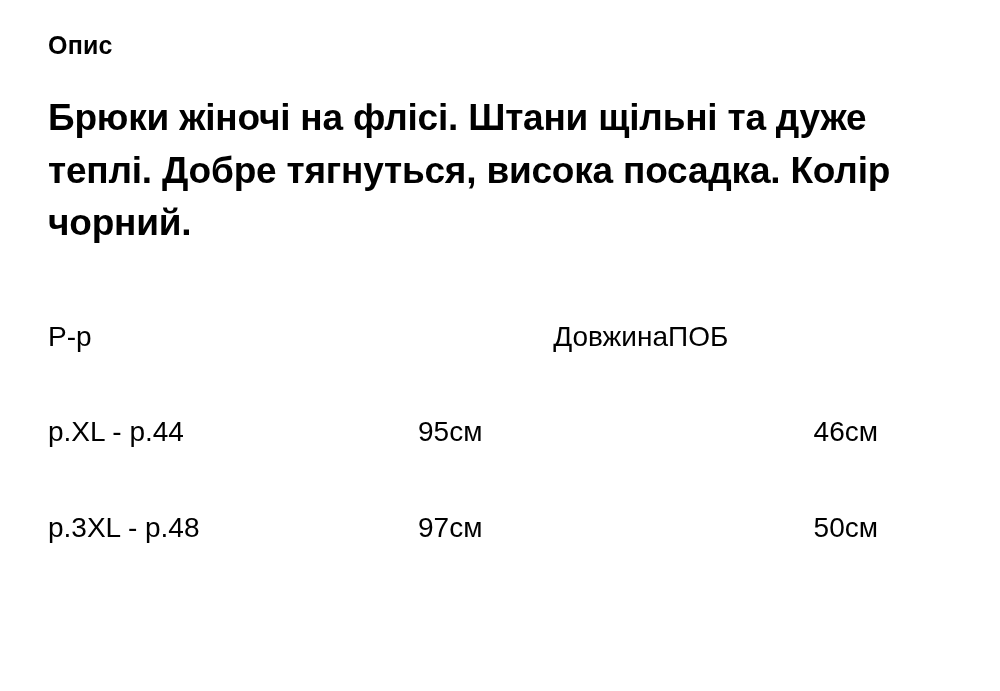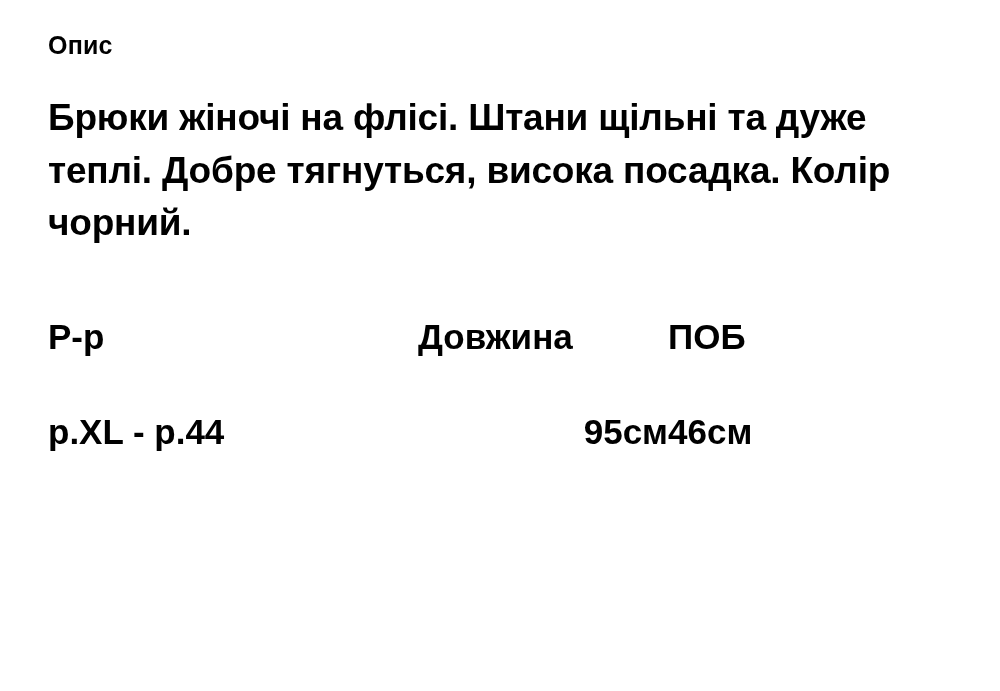--- a/index.html
+++ b/index.html
@@ -37,46 +37,46 @@
     max-width: 900px;
   }
   .size-table {
     margin-top: 40px;
     width: 830px;
     border-collapse: collapse;
     table-layout: fixed;
   }
   .size-table th,
   .size-table td {
-    font-size: 35px;
-    font-weight: bold;
+    font-size: 28px;
+    font-weight: normal;
     padding: 0;
     line-height: 1.0;
     vertical-align: middle;
   }
   .size-table thead th {
     height: 94px;
   }
   .size-table tbody td {
     height: 96px;
   }
   .col-size {
     width: 370px;
     text-align: left;
   }
   .col-length {
     width: 250px;
-    text-align: right;
+    text-align: left;
   }
   .col-hip {
     width: 210px;
-    text-align: left;
+    text-align: right;
   }
   thead .col-length {
-    text-align: left;
+    text-align: right;
   }
   thead .col-hip {
     text-align: left;
   }
 </style>
 </head>
 <body>
 
 <div class="page">
 
@@ -91,16 +91,21 @@
         <th class="col-length">Довжина</th>
         <th class="col-hip">ПОБ</th>
       </tr>
     </thead>
     <tbody>
       <tr>
         <td class="col-size">р.XL - р.44</td>
         <td class="col-length">95см</td>
         <td class="col-hip">46см</td>
       </tr>
+      <tr>
+        <td class="col-size">р.3XL - р.48</td>
+        <td class="col-length">97см</td>
+        <td class="col-hip">50см</td>
+      </tr>
     </tbody>
   </table>
 
 </div>
 
 </body></html>

